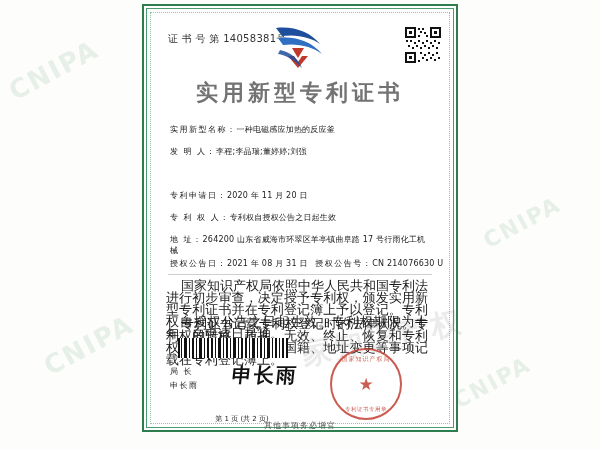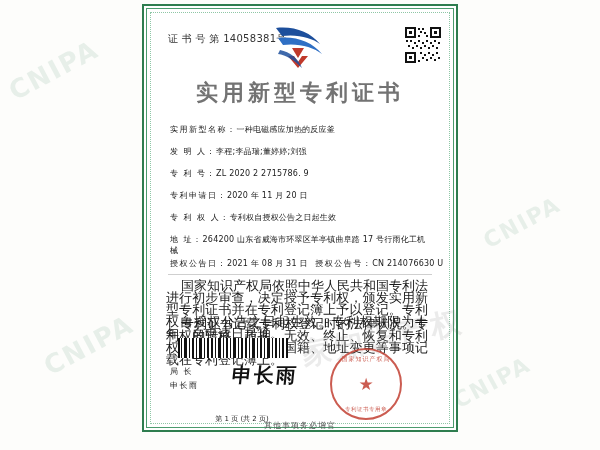--- a/index.html
+++ b/index.html
@@ -340,23 +340,20 @@
   <div class="title">实用新型专利证书</div>
 
   <div class="field" style="left:170px; top:124px;">
     <span class="label">实用新型名称：</span><span class="value">一种电磁感应加热的反应釜</span>
   </div>
 
   <div class="field" style="left:170px; top:146px;">
     <span class="label">发 明 人：</span><span class="value">李程;李晶瑞;董婷婷;刘强</span>
   </div>
 
-  <div class="field" style="left:170px; top:168px;">
-    <span class="label">专 利 号：</span><span class="value">ZL 2020 2 2715786. 9</span>
-  </div>
 
   <div class="field" style="left:170px; top:190px;">
     <span class="label">专利申请日：</span><span class="value">2020 年 11 月 20 日</span>
   </div>
 
   <div class="field" style="left:170px; top:212px;">
     <span class="label">专 利 权 人：</span><span class="value">专利权自授权公告之日起生效</span>
   </div>
 
   <div class="field" style="left:170px; top:234px; width:262px;">

